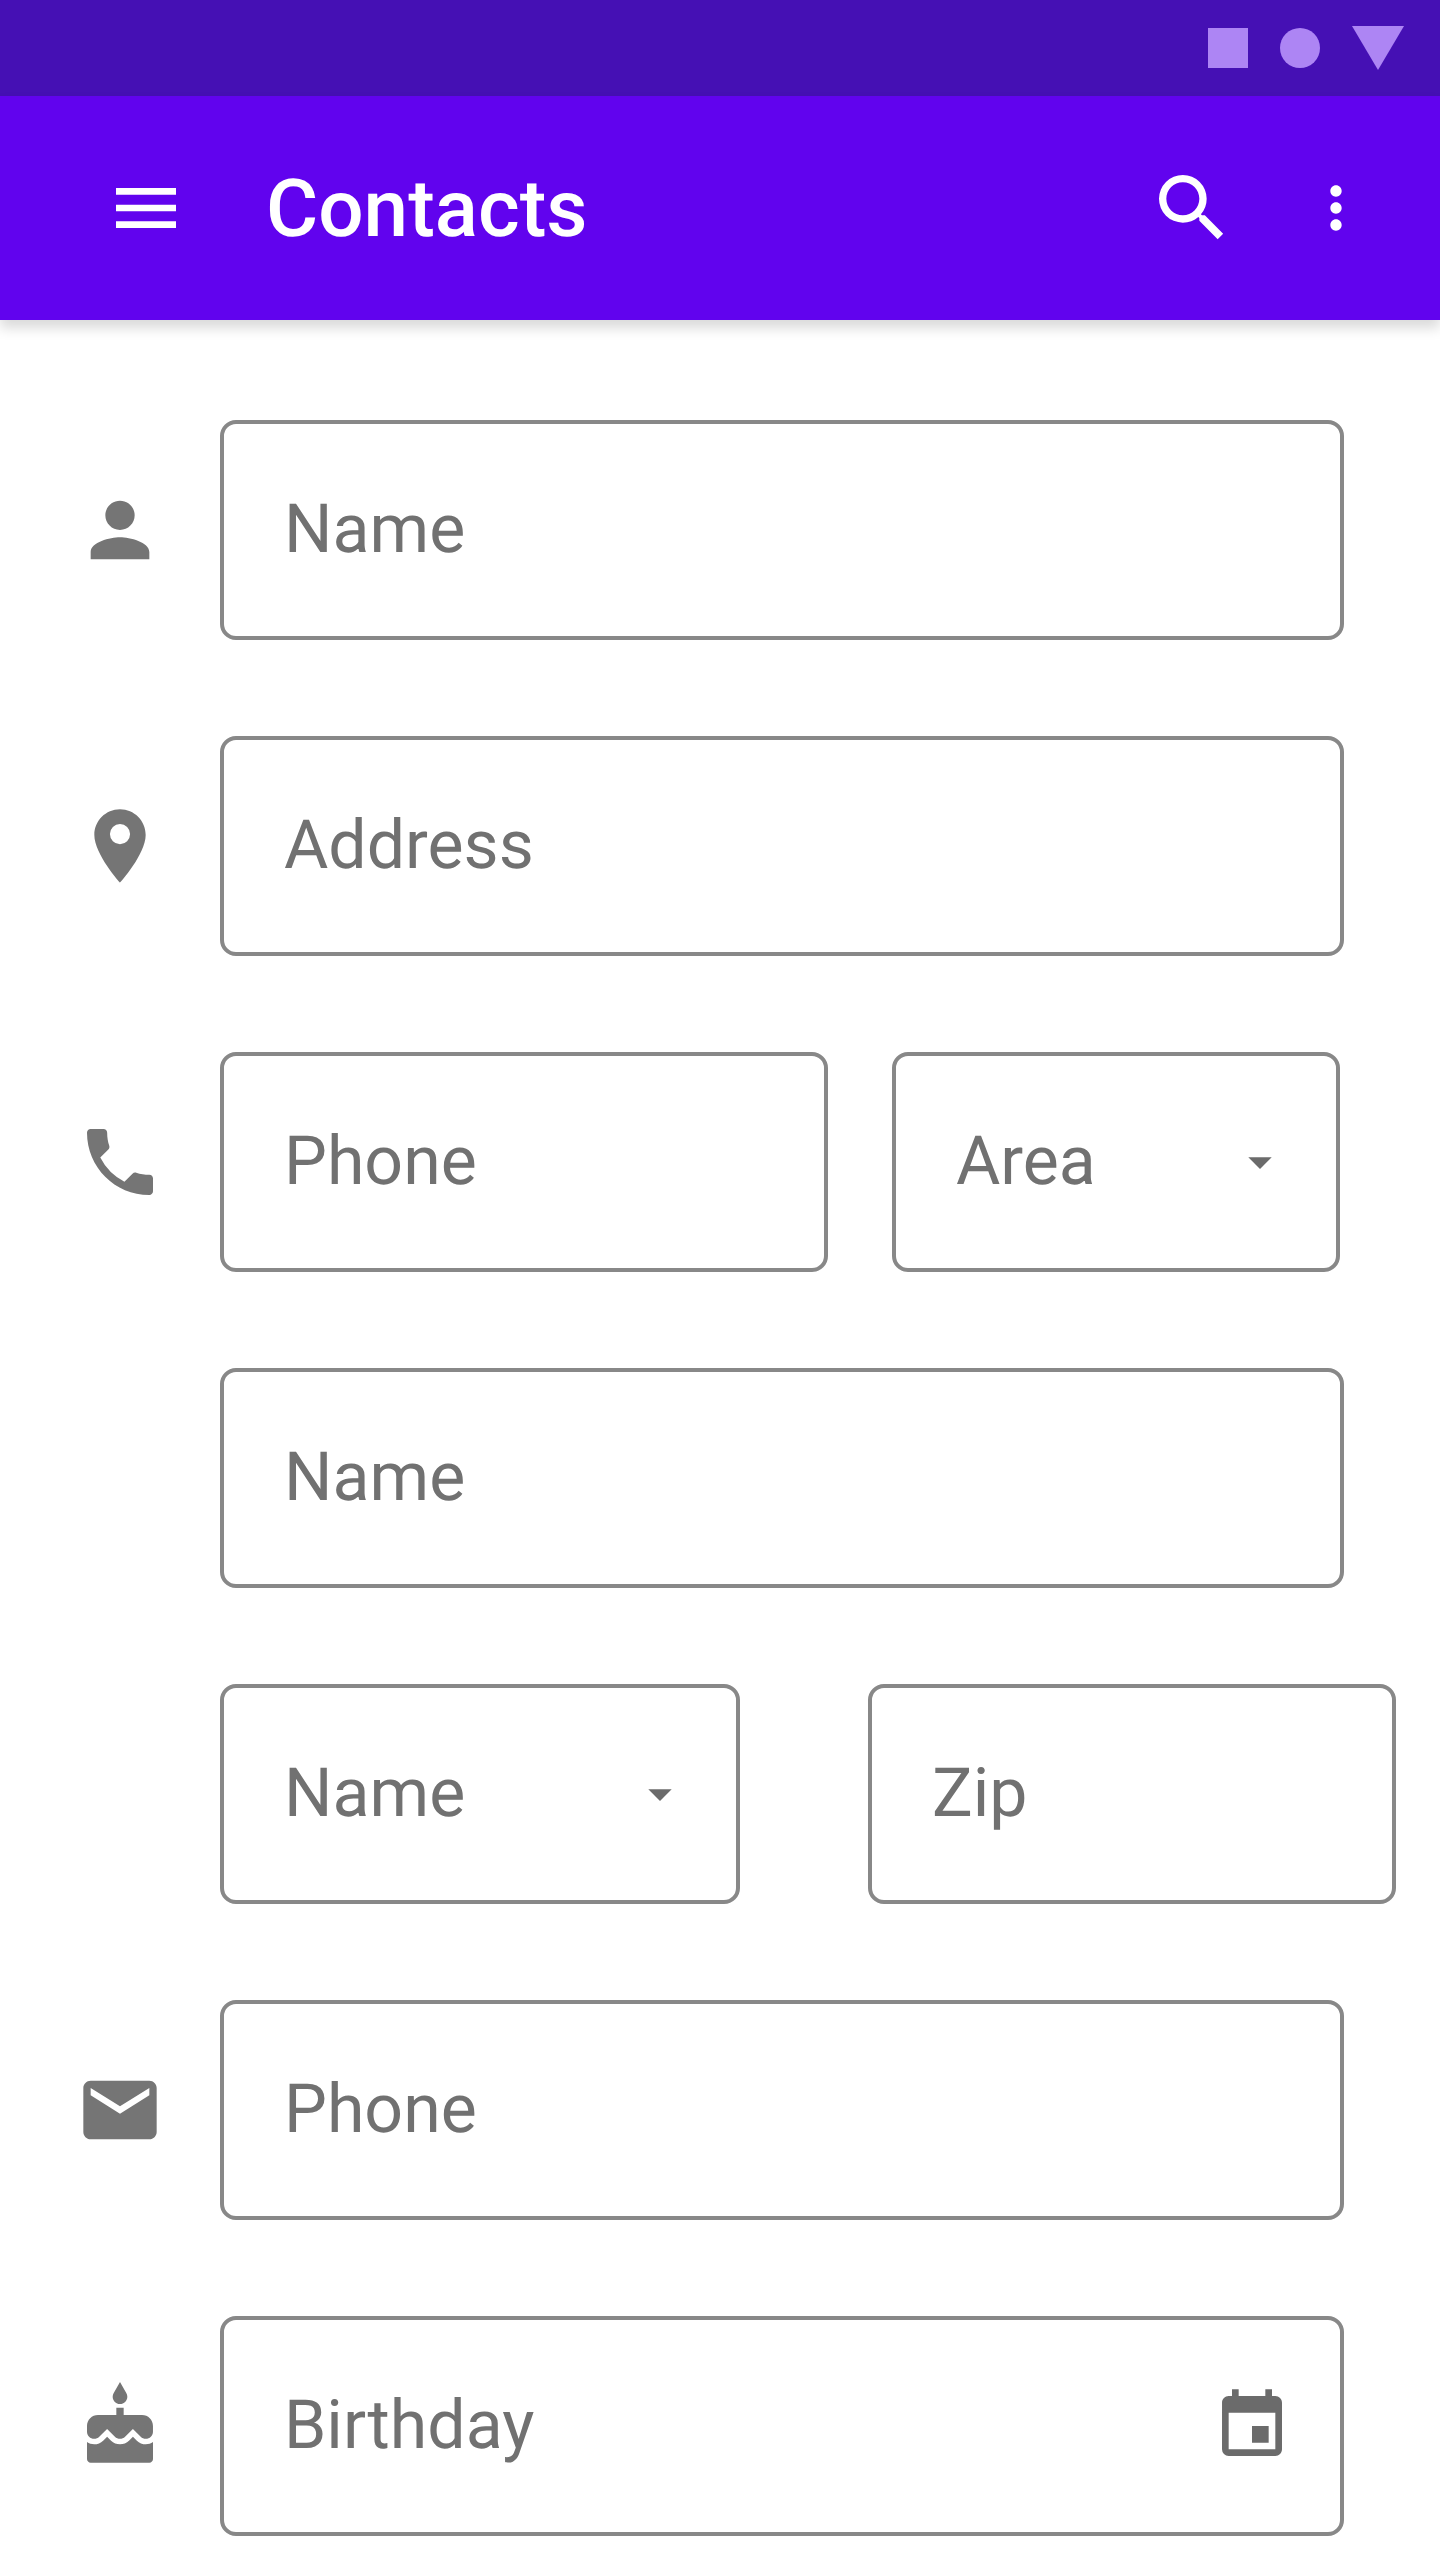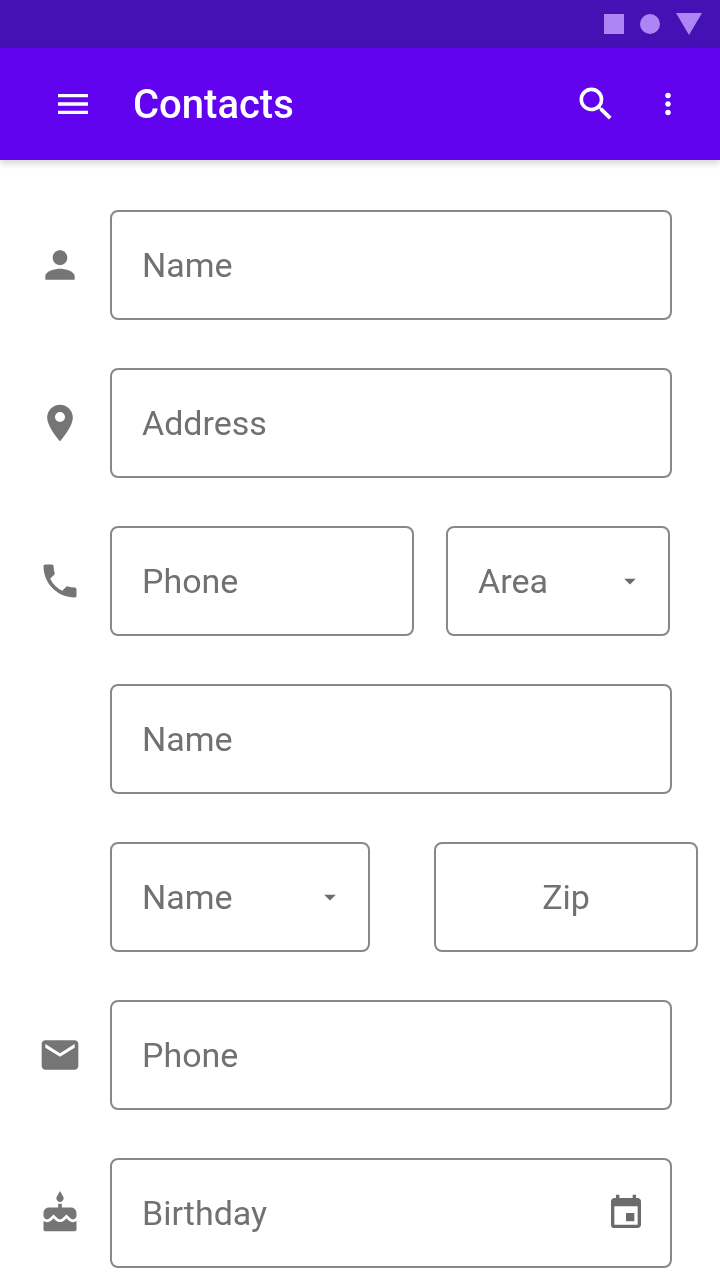--- a/index.html
+++ b/index.html
@@ -85,21 +85,21 @@
     top: 50%;
     transform: translateY(-50%);
     display:flex;
     align-items:center;
   }
   .field .trailing svg { fill: #6b6b6b; }
 
   .phone-input { flex: 1 1 0; max-width: 304px; }
   .area-select { flex: 0 0 224px; }
   .state-select { flex: 0 0 260px; }
-  .zip-input { flex: 0 0 264px; justify-content: center; }
+  .zip-input { flex: 0 0 264px; }
   .filler { flex:1; }
 
 </style>
 </head>
 <body>
 
 <div class="status-bar">
   <div class="sq"></div>
   <div class="ci"></div>
   <div class="tr"></div>

